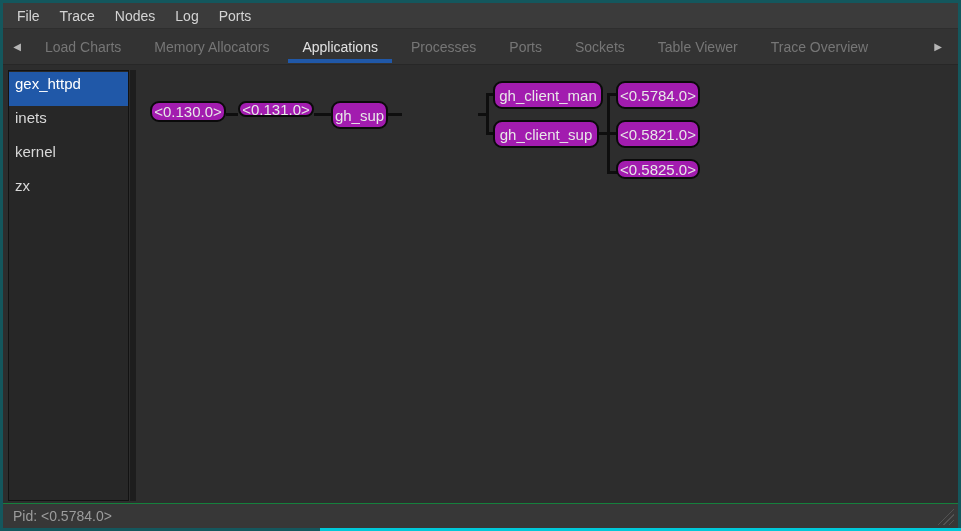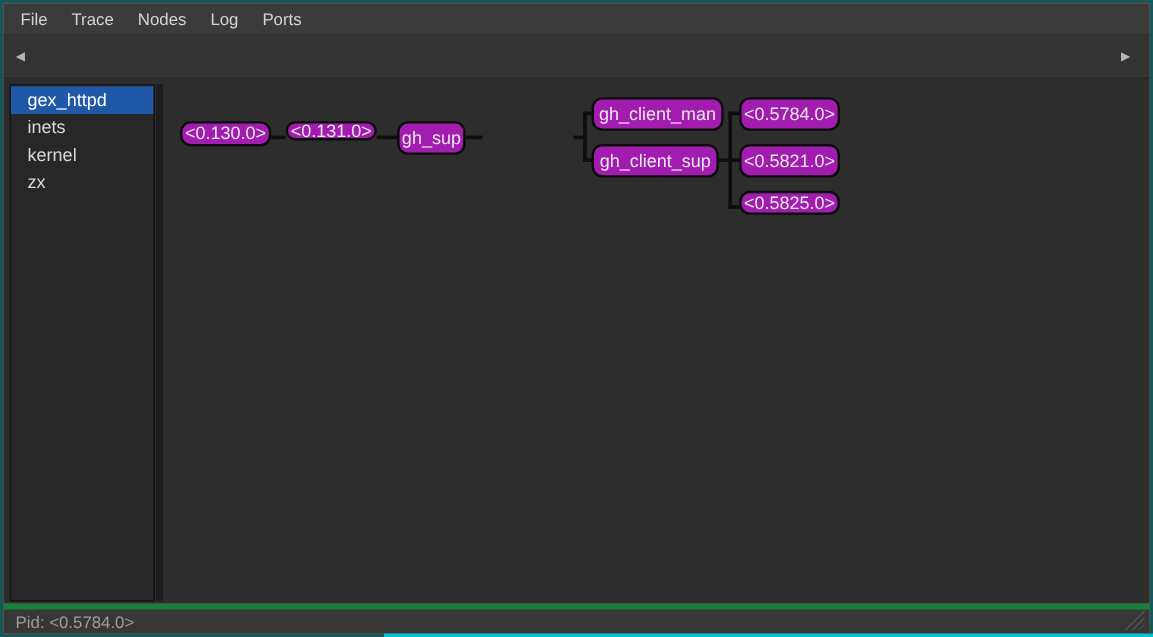--- a/index.html
+++ b/index.html
@@ -5,21 +5,21 @@
   * { margin:0; padding:0; box-sizing:border-box; }
   html,body { background:#1b1b1b; }
   .window {
     position:relative; width:961px; height:531px;
     background:var(--border-teal,#14575d);
     font-family:"Liberation Sans", sans-serif;
     overflow:hidden;
   }
   .inner {
     position:absolute; left:3px; top:3px; width:955px; height:525px;
-    background:#f97316; display:flex; flex-direction:column;
+    background:#8b5cf6; display:flex; flex-direction:column;
   }
   .bottom-accent {
     position:absolute; left:320px; bottom:0; width:641px; height:3px;
     background:var(--accent-cyan,#00c8d8); z-index:6;
   }
   
   .menubar {
     height:26px; background:#3b3b3b; display:flex; align-items:center;
     padding-left:12px; gap:16px; border-bottom:1px solid #2e2e2e; flex:none;
   }
@@ -43,34 +43,34 @@
   .tab.active::after {
     content:""; position:absolute; left:0; right:0; bottom:1px; height:4px;
     background:var(--selection-blue,#2058a8);
   }
   
   .content { flex:1; position:relative; border-top:1px solid #272727; background:#2d2d2d; }
   .sidebar {
     position:absolute; left:5px; top:5px; width:121px; height:431px;
     background:#272727; border:1px solid #121212; padding-top:1px; overflow:hidden;
   }
-  .side-item { height:23px; line-height:23px; padding-left:14px; color:#d8d8d8; font-size:15px; cursor:default; white-space:nowrap; }
+  .side-item { height:34px; line-height:23px; padding-left:6px; color:#d8d8d8; font-size:15px; cursor:default; white-space:nowrap; }
   .side-item.selected { background:var(--selection-blue,#2058a8); color:#ffffff; }
   .side-scroll { position:absolute; left:127px; top:5px; width:6px; height:431px; background:#1d1d1d; }
   
   .tree-layer { position:absolute; inset:0; pointer-events:none; z-index:4; }
   .tnode {
     position:absolute; display:flex; align-items:center; justify-content:center;
     background:#a21caf; border:2px solid #0a0a0a; border-radius:9px;
     color:#e8e8e8; font-size:15px; pointer-events:auto; cursor:default; white-space:nowrap;
   }
   .tline { position:absolute; background:#0e0e0e; }
   
   .statusbar {
-    height:25px; background:#373737; border-top:5px solid #15803d;
+    height:25px; background:#373737; border-top:1px solid #15803d;
     display:flex; align-items:center; padding-left:10px;
     color:#9c9c9c; font-size:14px; position:relative; flex:none;
   }
   .grip {
     position:absolute; right:4px; bottom:3px; width:20px; height:18px;
     background:repeating-linear-gradient(135deg, transparent 0 3px, #525252 3px 4px);
     clip-path:polygon(100% 0, 100% 100%, 0 100%);
     cursor:nwse-resize;
   }
 </style>
@@ -83,20 +83,30 @@
     <div class="menubar">
         <div class="menu-item">File</div>
         <div class="menu-item">Trace</div>
         <div class="menu-item">Nodes</div>
         <div class="menu-item">Log</div>
         <div class="menu-item">Ports</div>
       </div>
 
     <div class="tabbar">
       <div class="tab-arrow">◀</div>
+      <div class="tab-strip">
+          <div class="tab">Load Charts</div>
+          <div class="tab">Memory Allocators</div>
+          <div class="tab active">Applications</div>
+          <div class="tab">Processes</div>
+          <div class="tab">Ports</div>
+          <div class="tab">Sockets</div>
+          <div class="tab">Table Viewer</div>
+          <div class="tab">Trace Overview</div>
+        </div>
       <div class="tab-arrow right">▶</div>
     </div>
 
     <div class="content">
       <div class="sidebar">
           <div class="side-item selected">gex_httpd</div>
           <div class="side-item">inets</div>
           <div class="side-item">kernel</div>
           <div class="side-item">zx</div>
         </div>

